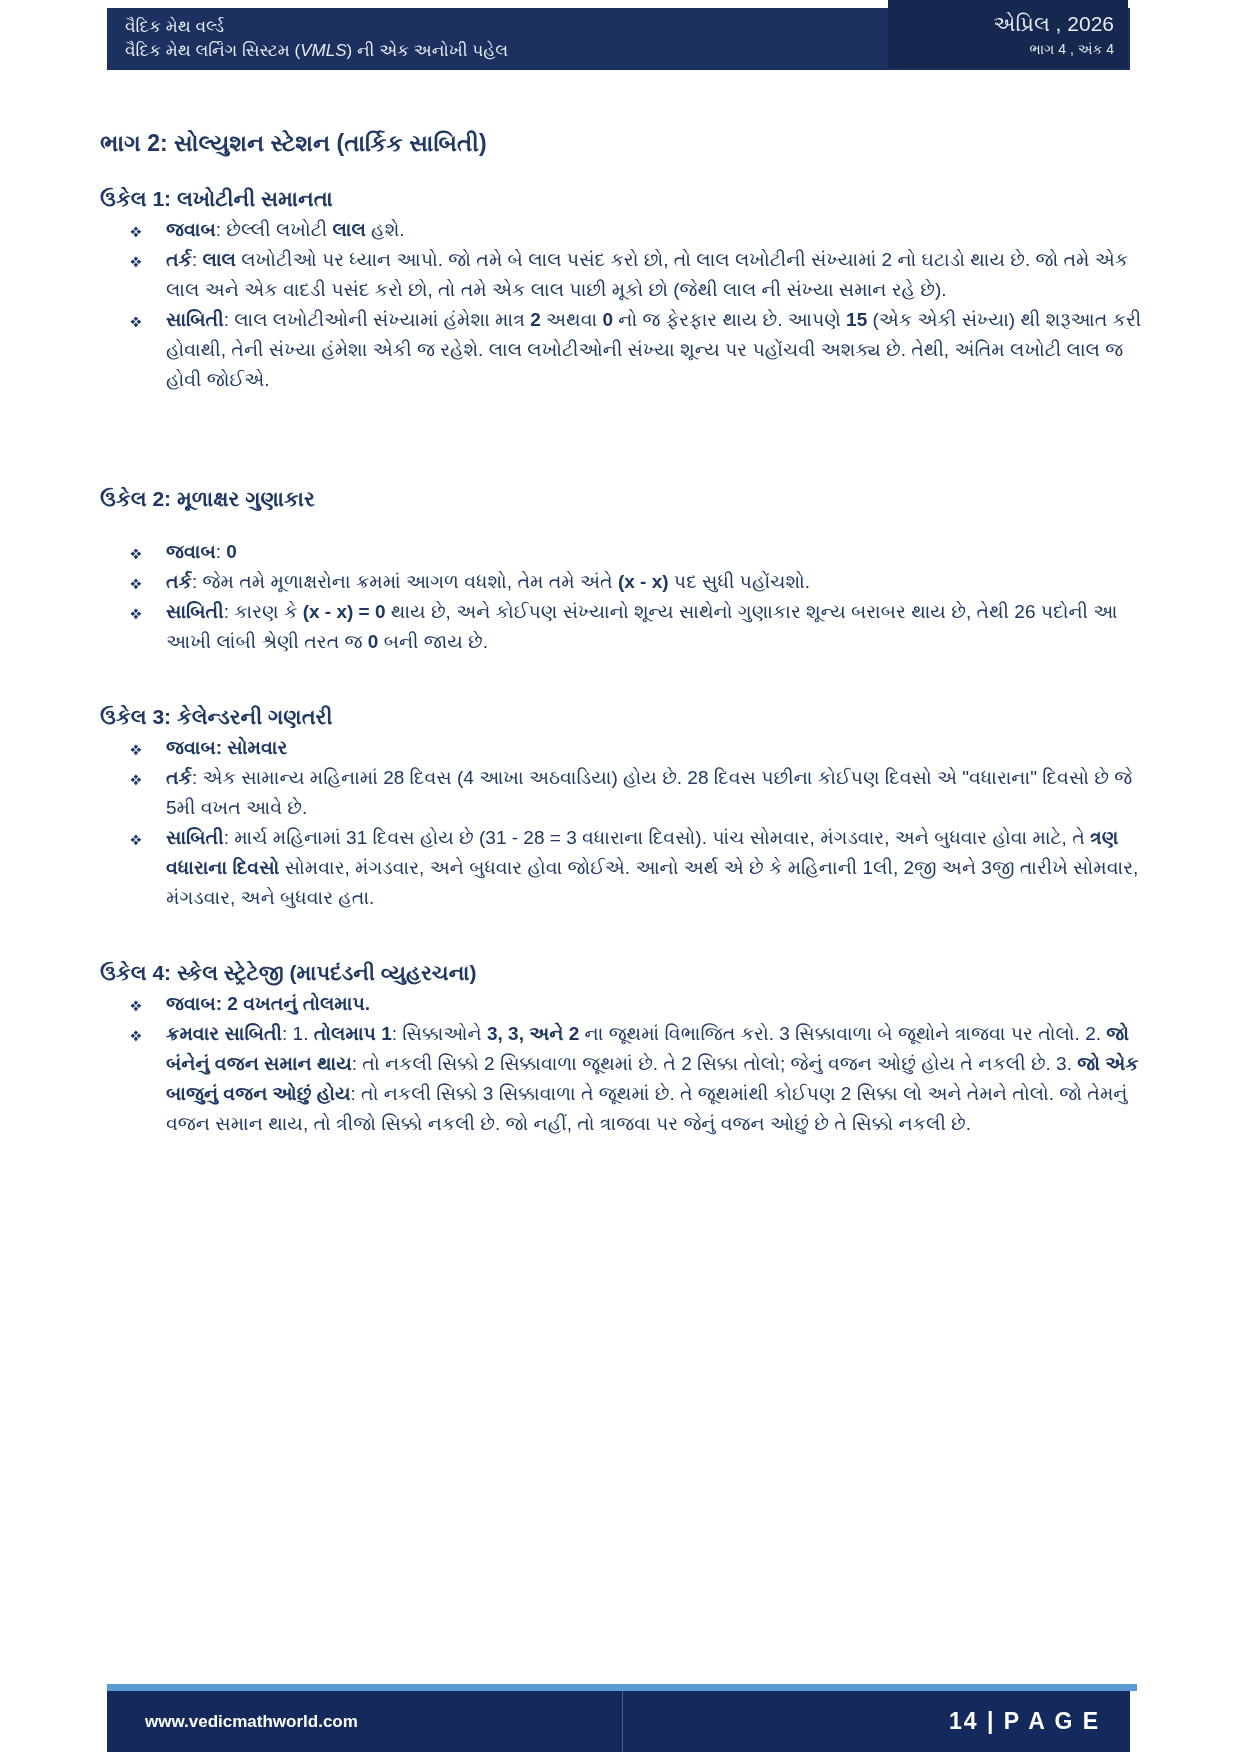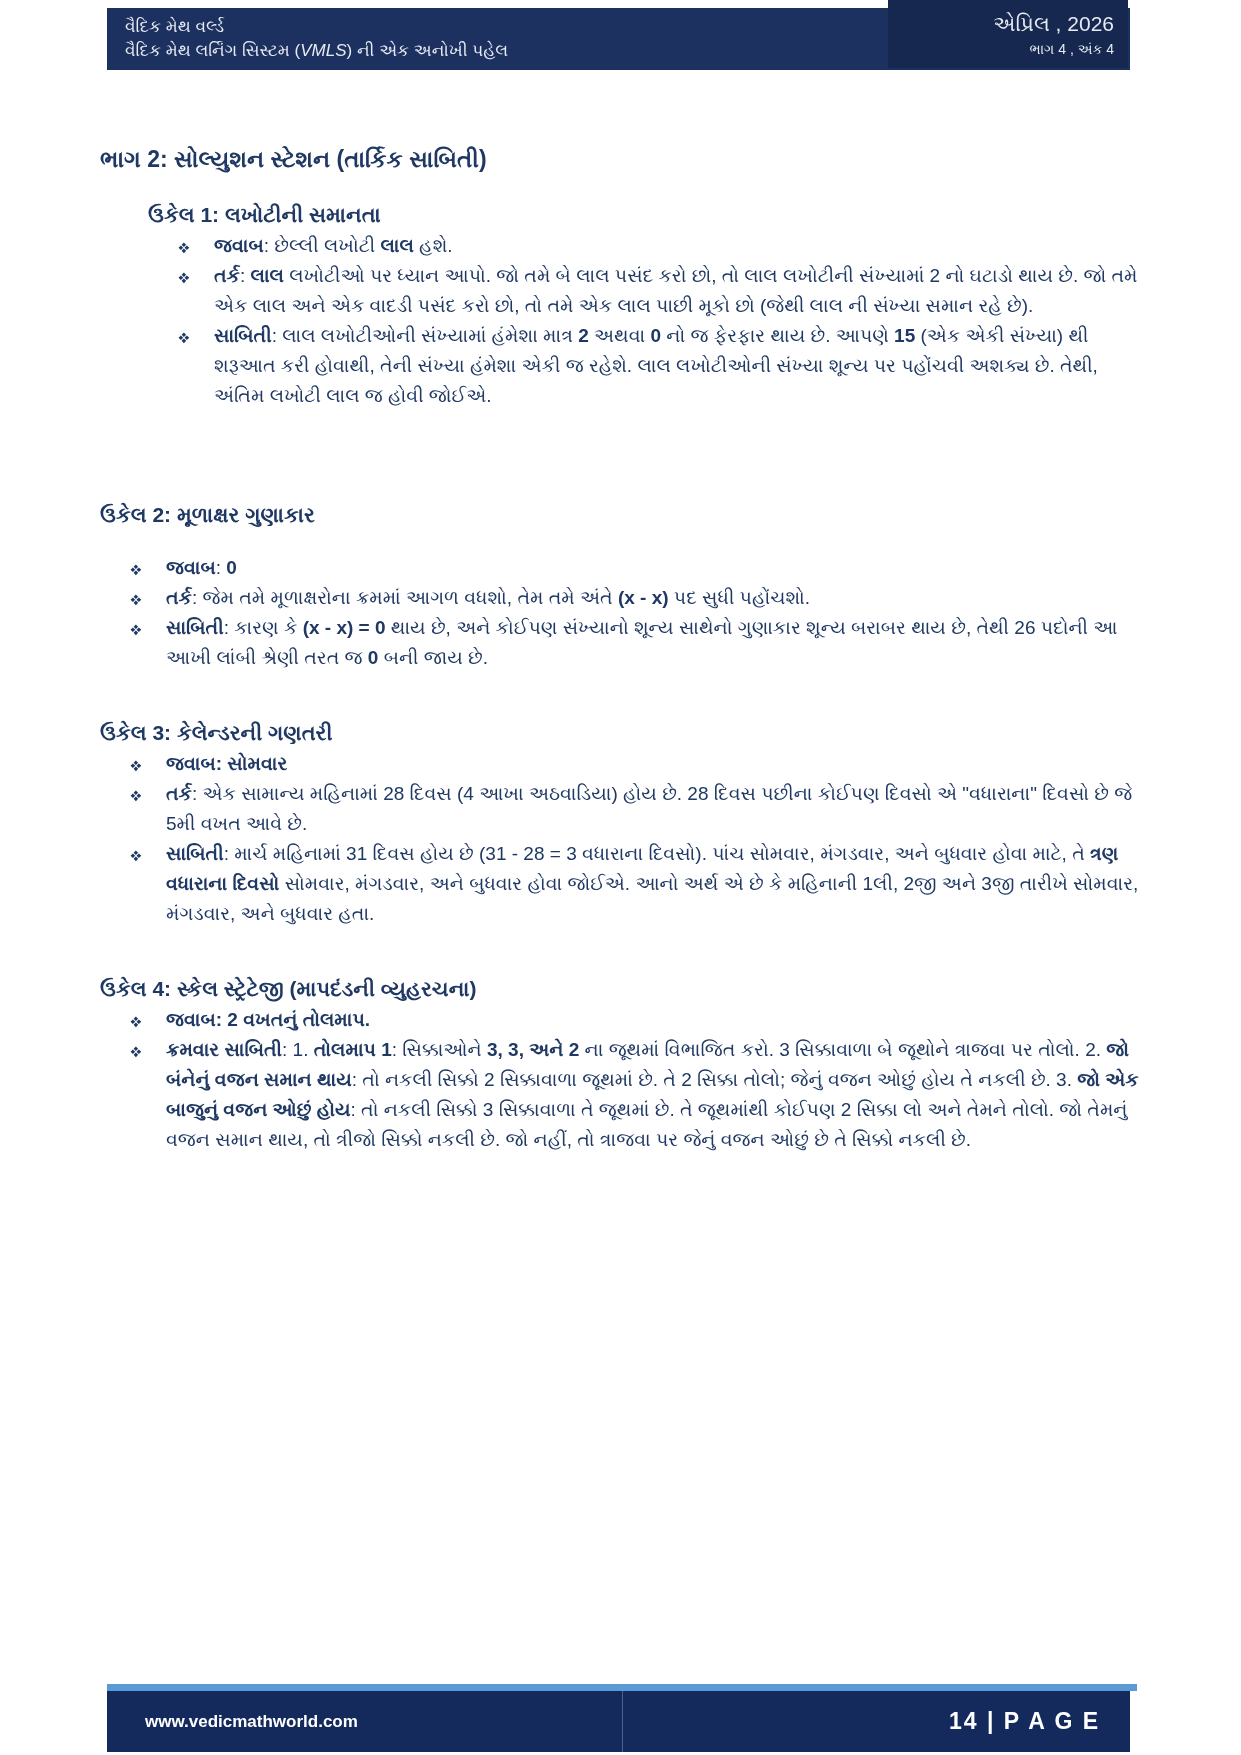--- a/index.html
+++ b/index.html
@@ -28,30 +28,30 @@
     color:#e6eaf2;
     box-sizing:border-box;
     text-align:right;
     padding:10px 14px 0 0;
   }
   .issue-date{font-size:21px;line-height:27px;}
   .issue-info{font-size:14px;line-height:24px;}
   .brand-line2 em{font-style:italic;}
   
   .content{
-    position:absolute;left:100px;top:146px;width:1048px;
+    position:absolute;left:100px;top:130px;width:1048px;
   }
   .doc-title{
     font-size:23px;font-weight:bold;margin:0 0 30px 0;color:#1f3864;
   }
   .section-heading{
     font-size:21px;font-weight:bold;margin:0;color:#1f3864;
   }
   .solution-section{margin-top:48px;}
-  .solution-section:first-child{margin-top:22px;margin-left:48px;}
+  .solution-section:first-child{margin-top:22px;}
   .solution-section:nth-child(2){margin-top:92px;}
   .solution-section:nth-child(2) .bullets{margin-top:26px;}
   .bullets{
     list-style:none;margin:4px 0 0 0;padding:0;
   }
   .bullet{
     position:relative;
     padding-left:66px;
     font-size:19px;
     line-height:30px;

